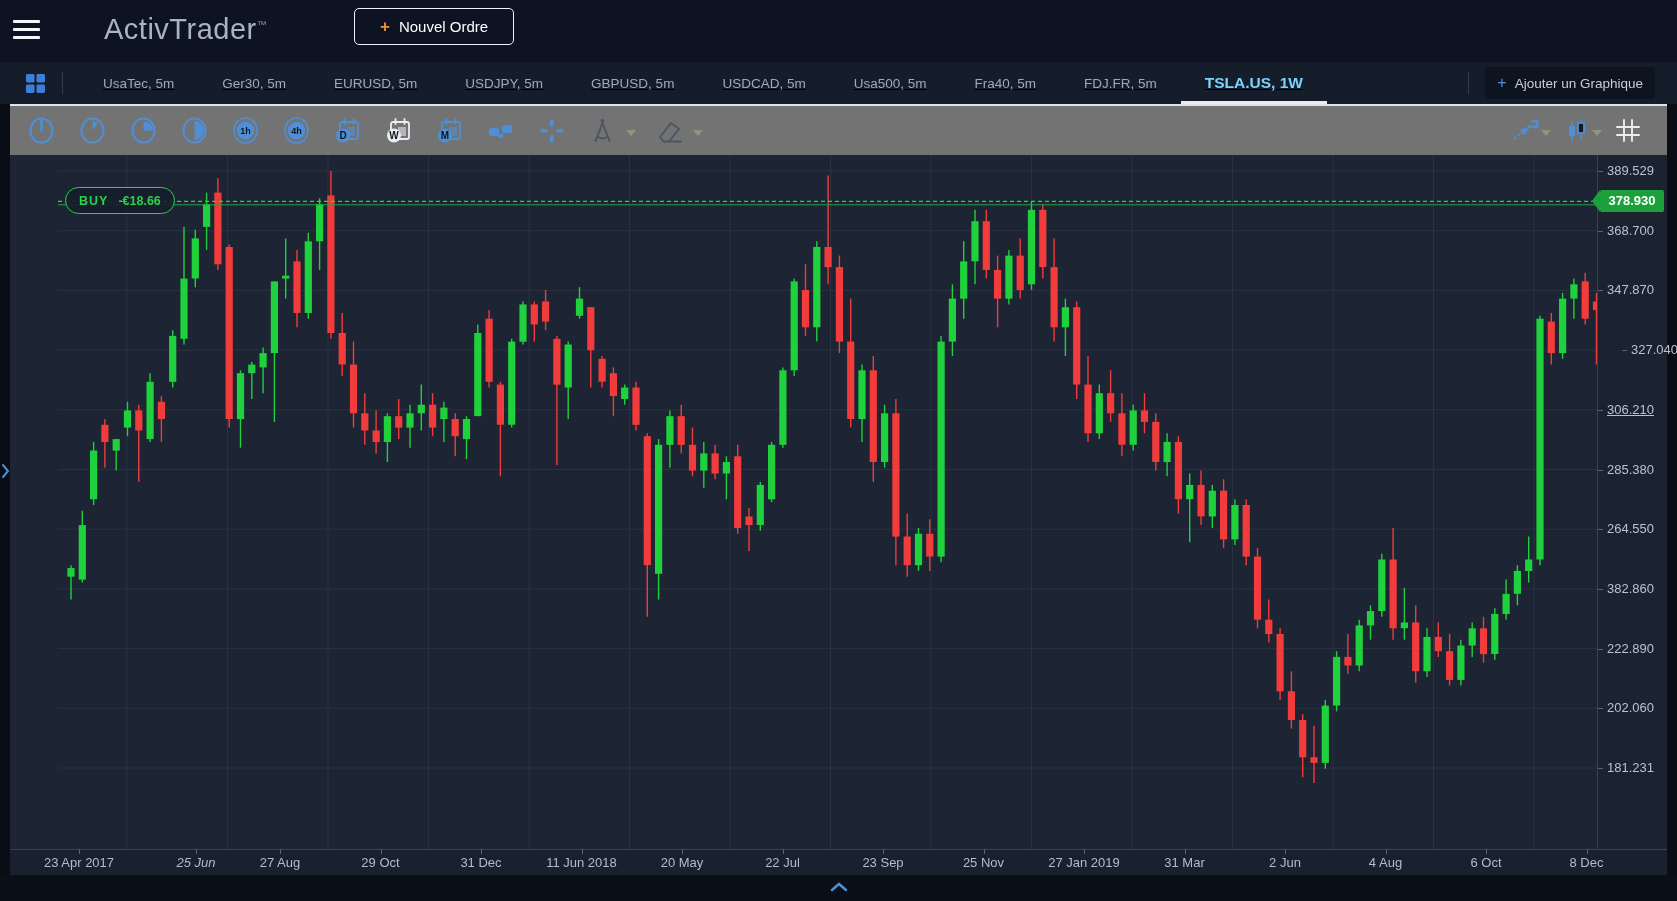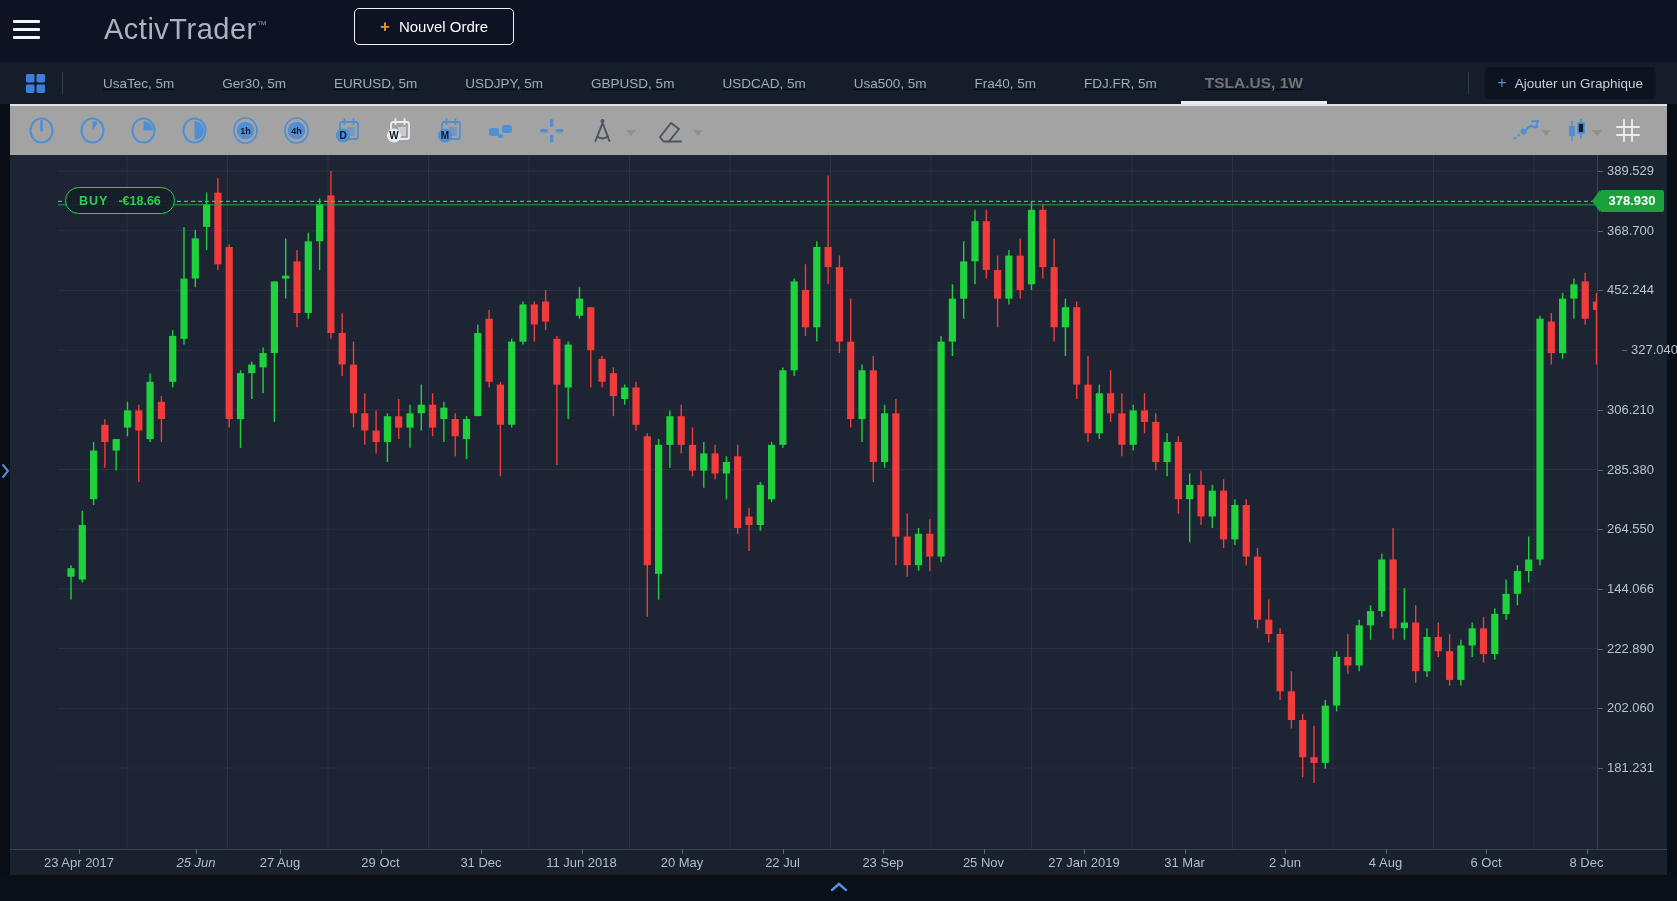--- a/index.html
+++ b/index.html
@@ -20,30 +20,30 @@
   .new-order-btn .plus { color:#e8903c; font-size:17px; font-weight:bold; }
 
   
   .tab-bar { position:absolute; left:0; top:62px; width:1677px; height:42px; background:#151c2a;
              display:flex; align-items:center; }
   .layout-grid-icon { margin-left:25px; width:21px; height:21px; flex:0 0 auto; cursor:pointer; }
   .vsep { width:1px; height:22px; background:#323c4c; margin:0 16px; flex:0 0 auto; }
   .tab-list { display:flex; align-items:center; height:42px; flex:1 1 auto;text-decoration:underline; }
   .tab { height:42px; display:flex; align-items:center; padding:0 24px; color:#9fa9b8;
          font-size:13.5px; white-space:nowrap; cursor:pointer; }
-  .tab.active { color:#737373; font-size:15.5px; font-weight:bold; border-bottom:3px solid #e9edf3; padding-top:3px; }
+  .tab.active { color:#7dd3fc; font-size:15.5px; font-weight:bold; border-bottom:3px solid #e9edf3; padding-top:3px; }
   .add-chart { display:flex; align-items:center; gap:8px; background:#0e141f; border-radius:3px;
                padding:7px 12px; margin-right:22px; color:#c6cdd8; font-size:13.5px;
                white-space:nowrap; cursor:pointer; flex:0 0 auto; }
   .add-chart .plus { color:#4f8fd6; font-size:16px; }
 
   
   .widget { position:absolute; left:10px; top:104px; width:1657px; height:771px;
             background:#1d2433; border-top:2px solid #dfe4ec; }
-  .toolbar { position:relative; height:49px; background:#a3a3a3; display:flex; align-items:center;
+  .toolbar { position:relative; height:49px; background:#737373; display:flex; align-items:center;
              padding:0 18px; }
   .tf-group { display:flex; align-items:center; gap:24px; }
   .tool-ico { width:27px; height:27px; display:flex; align-items:center; justify-content:center; cursor:pointer; }
   .caret { margin-left:-14px; margin-right:-4px; cursor:pointer; }
   .toolbar-right { margin-left:auto; display:flex; align-items:center; gap:16px; padding-right:8px; }
 
   .chart-area { position:relative; height:694px; display:flex; }
   .plot { position:relative; width:1587px; height:694px; background:#1d2433; overflow:hidden;padding-left:48px; }
   .paxis { position:relative; width:70px; height:694px; background:#1b2230; border-left:1px solid #3a4250; }
   .plabel { position:absolute; left:9px; height:16px; line-height:16px; color:#b9c2cf; font-size:13px; }
@@ -565,26 +565,26 @@
           </svg>
         <div class="buy-pill" id="buyPill" style="top: 32.3799px;">
           <span class="side">BUY</span>
           <span class="pnl">-€18.66</span>
         </div>
       </div>
       <div class="paxis" id="paxis">
         <div class="price-badge" id="priceBadge" style="top: 35.3799px;">378.930</div>
       <div class="plabel" style="top: 8px;">389.529</div>
           <div class="plabel" style="top: 67.7022px;">368.700</div>
-          <div class="plabel" style="top: 127.407px;">452.244</div>
+          <div class="plabel" style="top: 127.407px;">347.870</div>
           <div class="plabel" style="top: 187.112px; margin-left: 24px;">327.040</div>
-          <div class="plabel" style="top: 246.817px;">306.210</div>
+          <div class="plabel" style="top: 246.817px; text-decoration: underline;">306.210</div>
           <div class="plabel" style="top: 306.522px;">285.380</div>
           <div class="plabel" style="top: 366.227px;">264.550</div>
-          <div class="plabel" style="top: 425.932px;">144.066</div>
+          <div class="plabel" style="top: 425.932px;">382.860</div>
           <div class="plabel" style="top: 485.637px;">222.890</div>
           <div class="plabel" style="top: 545.342px;">202.060</div>
           <div class="plabel" style="top: 605.045px;">181.231</div>
         </div>
     </div>
 
     <div class="daxis" id="daxis">
         <div class="dlabel" style="left: 69px;">23 Apr 2017</div>
         <div class="dlabel" style="left: 186px; font-style: italic;">25 Jun</div>
         <div class="dlabel" style="left: 270px;">27 Aug</div>

